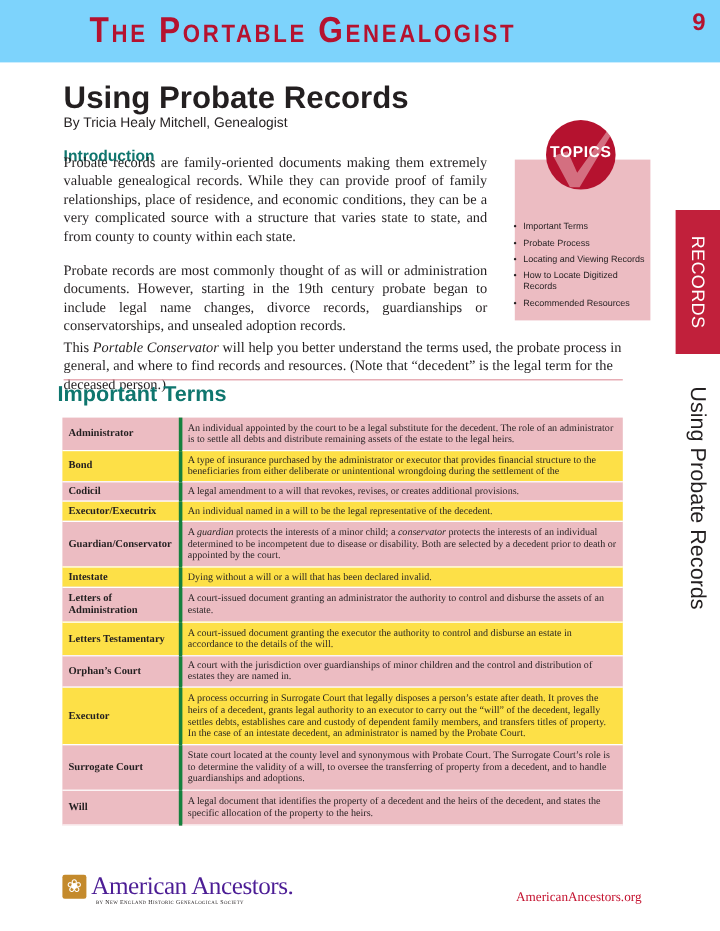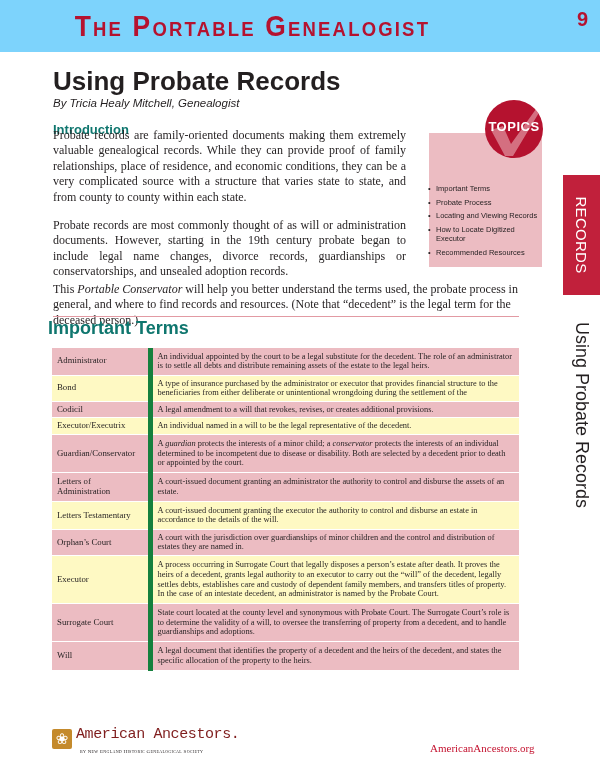--- a/index.html
+++ b/index.html
@@ -10,62 +10,62 @@
   .masthead-title { position: absolute; left: 50px; top: 9px; width: 460px; text-align: center;
     font-family: "Liberation Sans", sans-serif; font-weight: bold; color: #b5122f;
     font-size: 30px; letter-spacing: 2.5px; font-variant: small-caps; line-height: 34px;
     transform: scaleX(0.88); transform-origin: left center; white-space: nowrap; }
   .page-number { position: absolute; right: 12px; top: 8px; font-family: "Liberation Sans", sans-serif;
     font-weight: bold; color: #b5122f; font-size: 20px; }
 
   .title { position: absolute; left: 53px; top: 66px; font-family: "Liberation Sans", sans-serif;
     font-size: 26px; color: #231f20; line-height: 30px; }
   .byline { position: absolute; left: 53px; top: 97px; font-family: "Liberation Sans", sans-serif;
-    font-style: italic; font-size: 11.5px; color: #231f20; }
+    font-size: 11.5px; color: #231f20; }
 
   .section-head { position: absolute; font-family: "Liberation Sans", sans-serif; color: #0f766e; }
   .intro-head { left: 53px; top: 122px; font-size: 13px; }
   .terms-head { left: 48px; top: 318px; font-size: 18px; }
 
   .para { position: absolute; left: 53px; font-size: 12px; line-height: 15.4px; text-align: justify; color: #231f20; }
   .para1 { top: 128px; width: 353px; }
   .para2 { top: 218px; width: 353px; }
   .para3 { top: 282px; width: 470px; text-align: left; }
 
   .rule { position: absolute; left: 53px; top: 316px; width: 466px; height: 1px; background: #e29aa3; }
 
   .topics-box { position: absolute; left: 429px; top: 133px; width: 113px; height: 134px; background: #ecbcc2; }
   .topics-circle { position: absolute; left: 455px; top: 100px; width: 58px; height: 58px;
-    border-radius: 50%; background: #b5122f; overflow: hidden; margin-left: 30px; }
+    border-radius: 50%; background: #b5122f; overflow: hidden; }
   .topics-check { position: absolute; left: 0; top: 0; width: 58px; height: 58px; }
   .topics-label { position: absolute; left: 0; top: 19px; width: 58px; text-align: center;
     font-family: "Liberation Sans", sans-serif; font-weight: bold; color: #ffffff; font-size: 13px; letter-spacing: 0.5px; }
   .topics-list { position: absolute; left: 424px; top: 184px; width: 120px; list-style: none;
     font-family: "Liberation Sans", sans-serif; font-size: 7.5px; color: #231f20; }
   .topics-list li { position: relative; padding-left: 12px; line-height: 9.2px; margin-bottom: 4.5px; }
   .topics-list li .bullet { position: absolute; left: 4px; top: 0; }
 
   .side-tab { position: absolute; left: 563px; top: 175px; width: 37px; height: 120px; background: #c1203b; }
   .side-tab-label { position: absolute; left: 18px; top: 60px; transform: translate(-50%, -50%) rotate(90deg);
     font-family: "Liberation Sans", sans-serif; color: #ffffff; font-size: 15px; white-space: nowrap; letter-spacing: 0.3px; }
   .side-title { position: absolute; left: 581px; top: 415px; transform: translate(-50%, -50%) rotate(90deg);
     font-family: "Liberation Sans", sans-serif; color: #231f20; font-size: 18px; white-space: nowrap; }
 
   .terms-table { position: absolute; left: 52px; top: 348px; width: 467px; border-collapse: collapse; }
   .terms-table td { font-size: 8.4px; line-height: 9.6px; padding: 3px 5px 3px 5px; vertical-align: middle; color: #231f20; }
-  .terms-table td.term { width: 98px; font-weight: normal; font-size: 8.8px; border-right: 5px solid #15803d; }
+  .terms-table td.term { width: 98px; font-weight: bold; font-size: 8.8px; border-right: 3px solid #15803d; }
   .terms-table tr.dark td { background: #ecbcc2; }
-  .terms-table tr.light td { background: #fef9c3; }
+  .terms-table tr.light td { background: #fde047; }
   .terms-table tr { border-bottom: 1px solid #ffffff; }
 
   .footer-logo { position: absolute; left: 52px; top: 729px; width: 190px; height: 36px; }
   .logo-mark { position: absolute; left: 0; top: 0; width: 20px; height: 20px; background: #c48a2c; border-radius: 2px; }
   .logo-leaf { position: absolute; left: 2px; top: 0; width: 16px; height: 20px; color: #ffffff; font-size: 15px; line-height: 20px; text-align: center; }
-  .logo-text { position: absolute; left: 24px; top: -3px; font-family: Liberation Mono, monospace; font-size: 15px;
-    color: #7f1d1d; letter-spacing: -0.4px; white-space: nowrap; }
+  .logo-text { position: absolute; left: 24px; top: -3px; font-family: Liberation Serif, serif; font-size: 21px;
+    color: #4c1d95; letter-spacing: -0.4px; white-space: nowrap; }
   .logo-sub { position: absolute; left: 28px; top: 20px; font-family: "Liberation Serif", serif; font-size: 5px;
     color: #231f20; font-variant: small-caps; white-space: nowrap; letter-spacing: 0.3px; }
   .footer-url { position: absolute; left: 430px; top: 742px; font-family: "Liberation Serif", serif; font-size: 11px; color: #c4122f; }
 </style>
 </head>
 <body>
 
 <div class="masthead">
   <div class="masthead-title">The Portable Genealogist</div>
   <div class="page-number">9</div>
@@ -85,21 +85,21 @@
 <div class="topics-circle">
   <svg class="topics-check" viewBox="0 0 58 58">
     <path d="M6 30 L18 26 L26 44 L56 2 L58 6 L28 56 L20 56 Z" fill="#ecbcc2" fill-opacity="0.55"></path>
   </svg>
   <div class="topics-label">TOPICS</div>
 </div>
 <ul class="topics-list">
   <li><span class="bullet">•</span><span>Important Terms</span></li>
   <li><span class="bullet">•</span><span>Probate Process</span></li>
   <li><span class="bullet">•</span><span>Locating and Viewing Records</span></li>
-  <li><span class="bullet">•</span><span>How to Locate Digitized Executor</span></li>
+  <li><span class="bullet">•</span><span>How to Locate Digitized Records</span></li>
   <li><span class="bullet">•</span><span>Recommended Resources</span></li>
 </ul>
 
 <div class="side-tab">
   <div class="side-tab-label">RECORDS</div>
 </div>
 <div class="side-title">Using Probate Records</div>
 
 <h2 class="section-head terms-head">Important Terms</h2>
 
@@ -117,20 +117,24 @@
         <td class="term">Codicil</td>
         <td>A legal amendment to a will that revokes, revises, or creates additional provisions.</td>
       </tr>
     <tr class="light" style="height:16px">
         <td class="term">Executor/Executrix</td>
         <td>An individual named in a will to be the legal representative of the decedent.</td>
       </tr>
     <tr class="dark" style="height:38px">
         <td class="term">Guardian/Conservator</td>
         <td><span>A </span><i>guardian</i><span> protects the interests of a minor child; a </span><i>conservator</i><span> protects the interests of an individual determined to be incompetent due to disease or disability. Both are selected by a decedent prior to death or appointed by the court.</span></td>
+      </tr>
+    <tr class="light" style="height:17px">
+        <td class="term">Intestate</td>
+        <td>Dying without a will or a will that has been declared invalid.</td>
       </tr>
     <tr class="dark" style="height:29px">
         <td class="term">Letters of Administration</td>
         <td>A court-issued document granting an administrator the authority to control and disburse the assets of an estate.</td>
       </tr>
     <tr class="light" style="height:28px">
         <td class="term">Letters Testamentary</td>
         <td>A court-issued document granting the executor the authority to control and disburse an estate in accordance to the details of the will.</td>
       </tr>
     <tr class="dark" style="height:18px">

